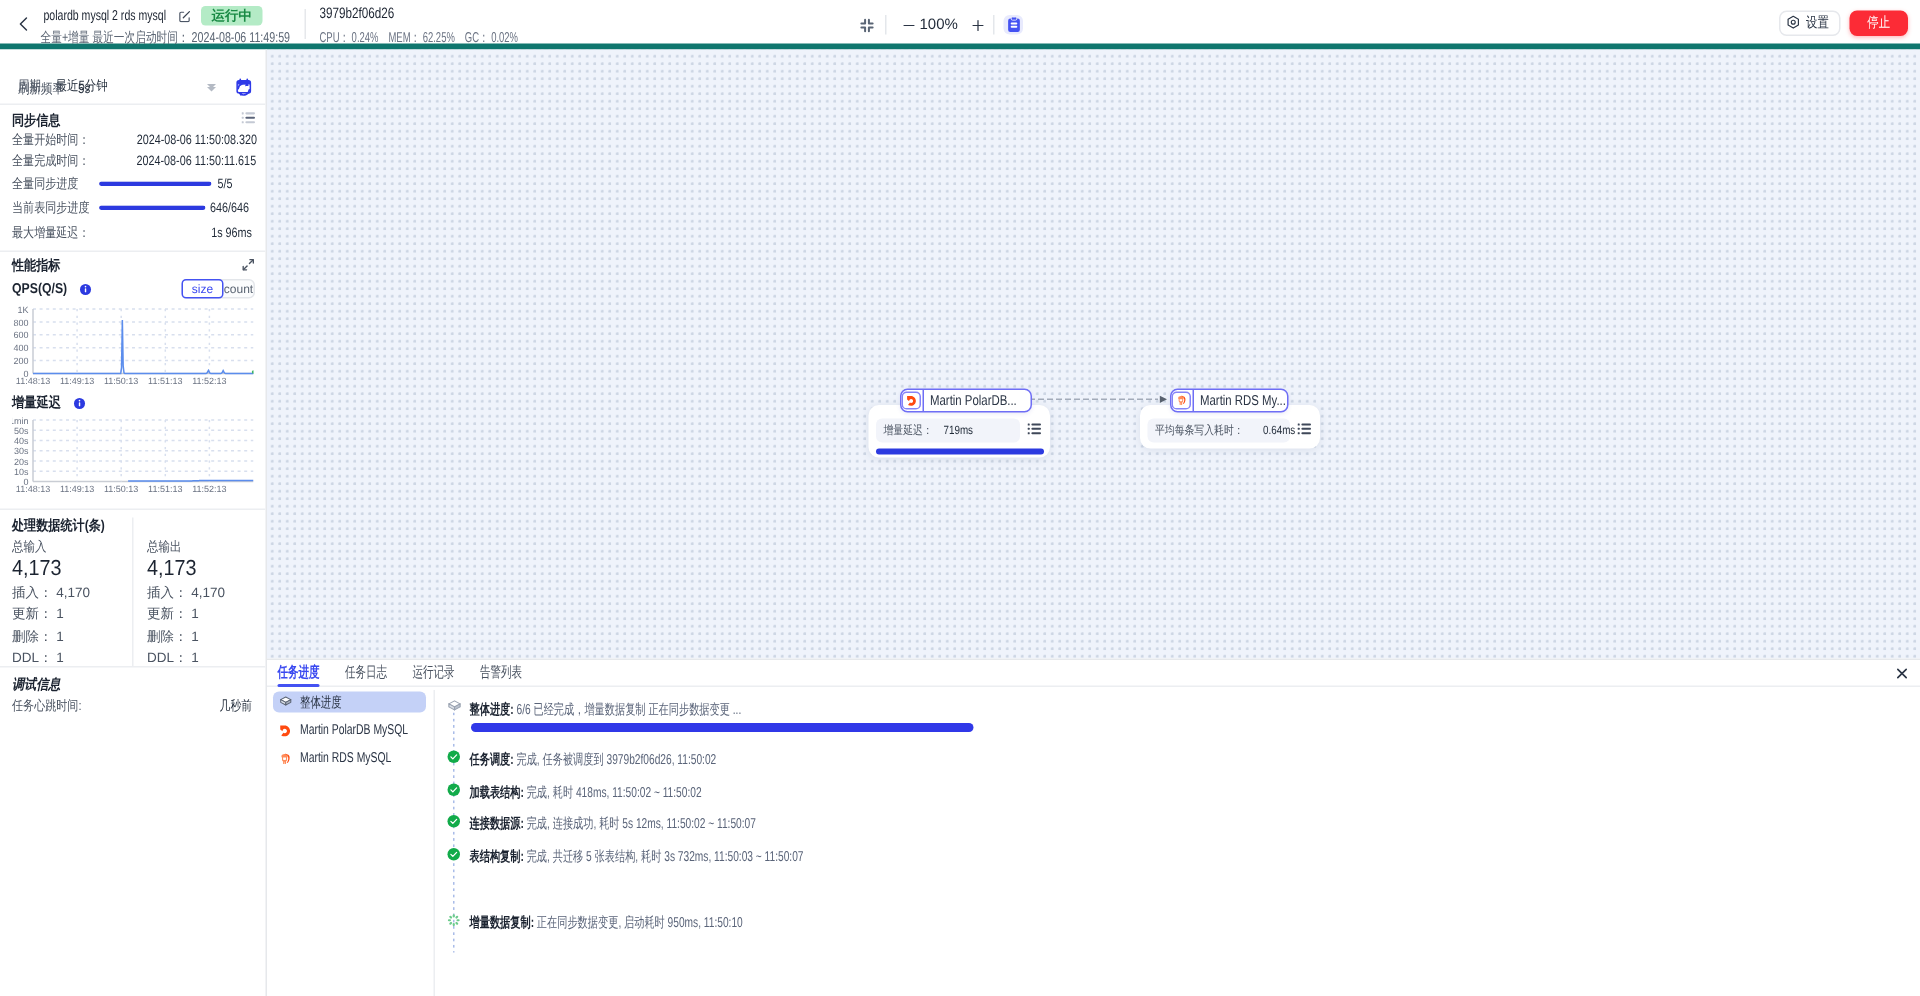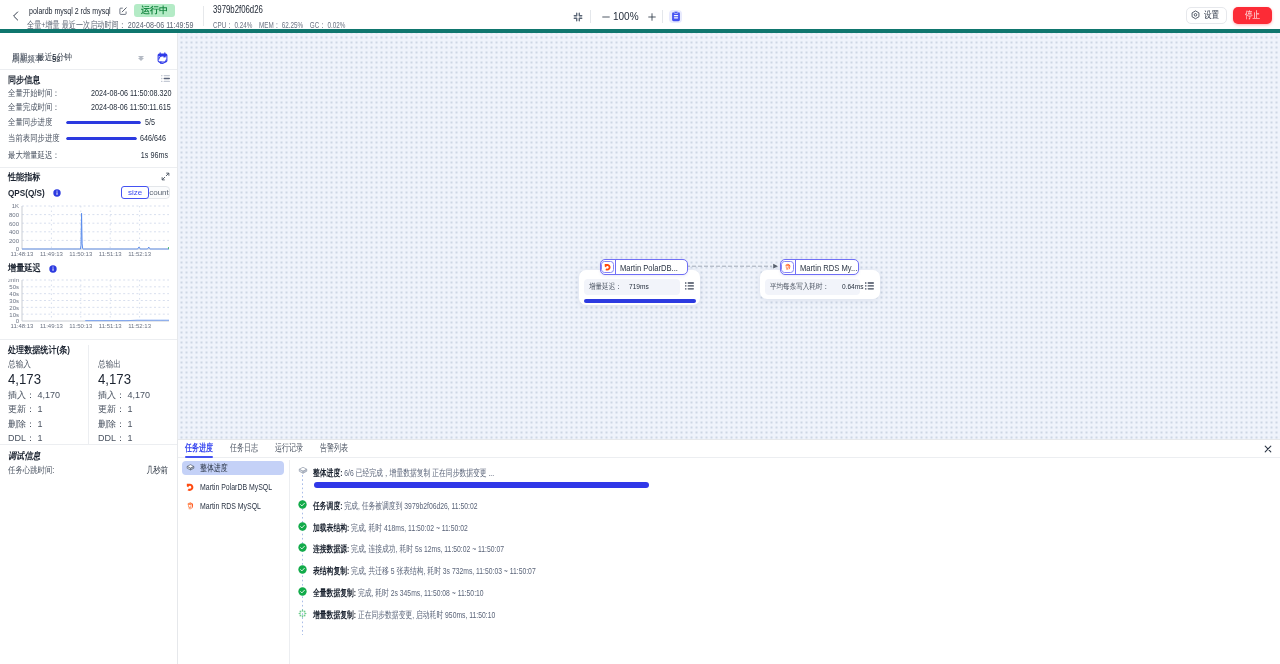--- a/index.html
+++ b/index.html
@@ -606,29 +606,20 @@
       <div class="step" style="position:absolute;left:0;top:102px;">
         <span class="dot">
           <svg width="9" height="9" viewBox="0 0 16 16">
             <circle cx="8" cy="8" r="7.4" fill="#12ab4a"></circle>
             <path d="M4.6 8.2 6.9 10.5 11.4 5.8" fill="none" stroke="#fff" stroke-width="1.5" stroke-linecap="round" stroke-linejoin="round"></path>
           </svg>
         </span>
         <span class="txt"><b>表结构复制:</b> <i>完成, 共迁移 5 张表结构, 耗时 3s 732ms, 11:50:03 ~ 11:50:07</i></span>
       </div>
 
-      <div class="step" style="position:absolute;left:0;top:124px;">
-        <span class="dot">
-          <svg width="9" height="9" viewBox="0 0 16 16">
-            <circle cx="8" cy="8" r="7.4" fill="#12ab4a"></circle>
-            <path d="M4.6 8.2 6.9 10.5 11.4 5.8" fill="none" stroke="#fff" stroke-width="1.5" stroke-linecap="round" stroke-linejoin="round"></path>
-          </svg>
-        </span>
-        <span class="txt"><b>全量数据复制:</b> <i>完成, 耗时 2s 345ms, 11:50:08 ~ 11:50:10</i></span>
-      </div>
 
       <div class="step" style="position:absolute;left:0;top:146px;">
         <span class="dot">
           <svg width="9" height="9" viewBox="0 0 16 16">
             <g stroke="#6ccb8c" stroke-width="2.6" stroke-linecap="round">
               <path d="M8 2.3v1.2"></path>
                 <path d="M8 12.5v1.2"></path>
               <path d="M2.3 8h1.2"></path>
                 <path d="M12.5 8h1.2"></path>
               <path d="M3.95 3.95l.85.85"></path>

